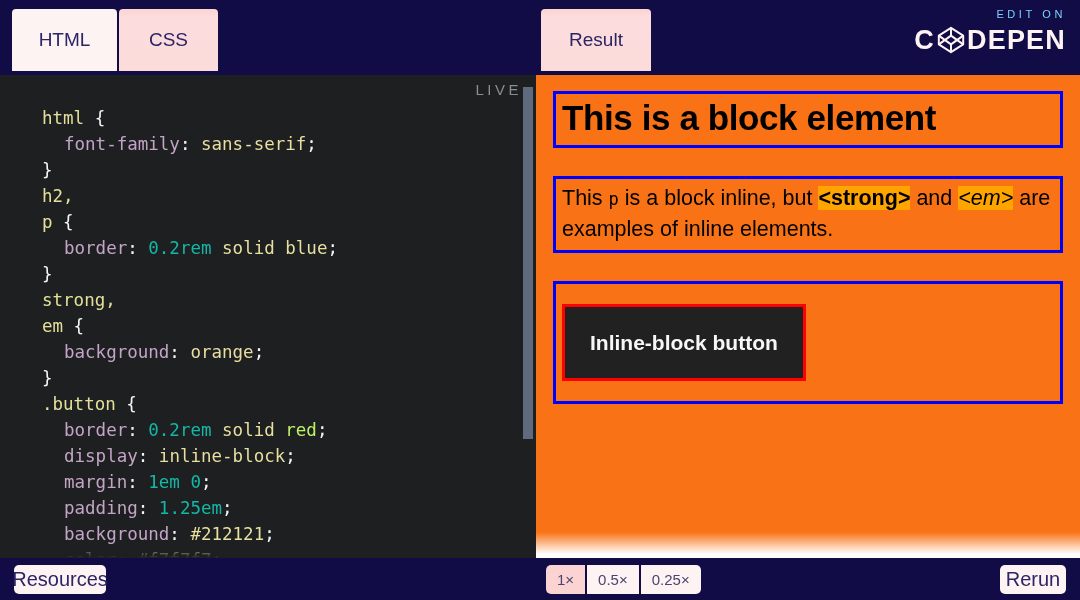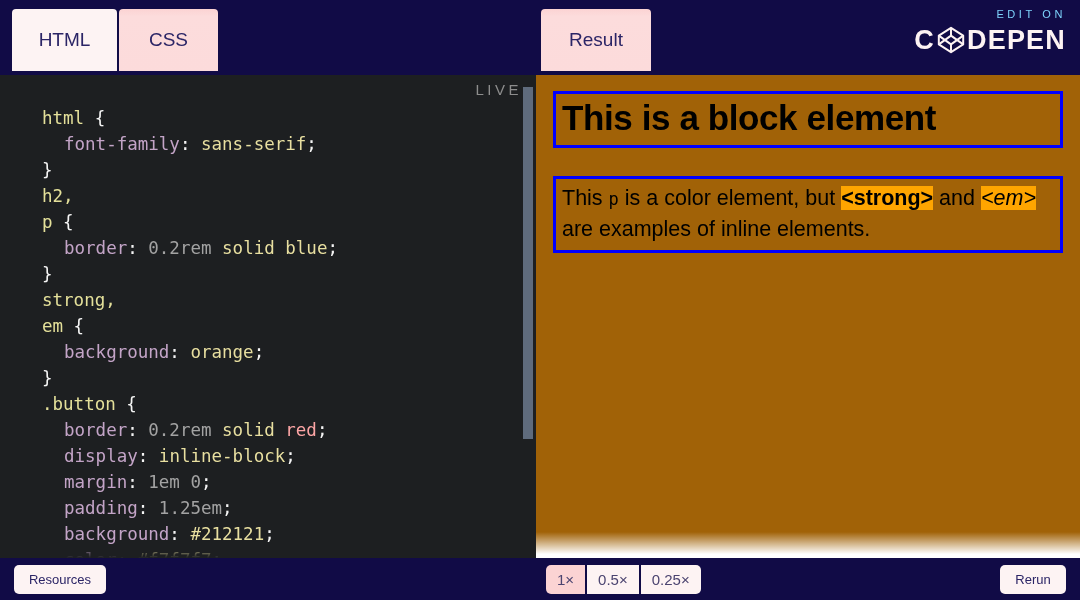--- a/index.html
+++ b/index.html
@@ -104,22 +104,22 @@
     line-height: 26px;
     white-space: pre;
     color: #f5f5f5;
   }
   .code .ln { display: block; padding-left: 26px; margin-left: 16px; }
   .code .ind1 { padding-left: 48px; }
 
   .t-sel   { color: #e4e09a; }
   .t-prop  { color: #c3a4c7; }
   .t-val   { color: #e8dfa0; }
-  .t-num   { color: #a3a3a3; }
-  .t-red   { color: #fca5a5; }
+  .t-num   { color: #14b8a6; }
+  .t-red   { color: #bef264; }
   .t-punc  { color: #f5f5f5; }
 
   .code-fade {
     position: absolute;
     left: 0; bottom: 0;
     width: 520px; height: 14px;
     background: linear-gradient(180deg, rgba(29,31,33,0) 0%, #1d1f21 100%);
   }
 
   .scrollbar-track {
@@ -134,21 +134,21 @@
     width: 10px; height: 352px;
     background: #5f6b7c;
     border-radius: 0;
   }
 
   
   .result {
     position: absolute;
     left: 536px; top: 75px;
     width: 544px; height: 483px;
-    background: #a16207;
+    background: #f97316;
     overflow: hidden;
   }
   .result-inner {
     position: absolute;
     left: 0; top: 0;
     width: 544px;
     padding: 16px 17px 0 17px;
     font-family: "Liberation Sans", sans-serif;
   }
   .res-fade {
@@ -212,21 +212,21 @@
     width: 1080px; height: 42px;
     background: #110b46;
   }
   .btn {
     position: absolute;
     border: none;
     border-radius: 5px;
     background: #fdf3f3;
     color: #2b2566;
     font-family: "Liberation Sans", sans-serif;
-    font-size: 13px;
+    font-size: 20px;
     cursor: pointer;
     display: flex;
     align-items: center;
     justify-content: center;
   }
   .btn-resources { left: 14px; top: 7px; width: 92px; height: 29px; }
   .btn-rerun     { right: 14px; top: 7px; width: 66px; height: 29px; margin-left: 44px; }
 
   .zoom-group {
     position: absolute;
@@ -292,22 +292,25 @@
     <div class="scrollbar-track">
       <div class="scrollbar-thumb"></div>
     </div>
   </div>
 
   <div class="result">
     <div class="result-inner">
 
       <div class="r-h2">This is a block element</div>
 
-      <div class="r-p"><span>This </span><span class="r-code">p</span><span> is a color element, but </span><span class="r-strong">&lt;strong&gt;</span><span> and </span><span class="r-em">&lt;em&gt;</span><span> are examples of inline elements.</span></div>
-
+      <div class="r-p"><span>This </span><span class="r-code">p</span><span> is a block inline, but </span><span class="r-strong">&lt;strong&gt;</span><span> and </span><span class="r-em">&lt;em&gt;</span><span> are examples of inline elements.</span></div>
+
+      <div class="r-box">
+        <span class="r-button">Inline-block button</span>
+      </div>
 
     </div>
     <div class="res-fade"></div>
   </div>
 
   <div class="bottombar">
     <button class="btn btn-resources">
       <span>Resources</span>
     </button>
 

